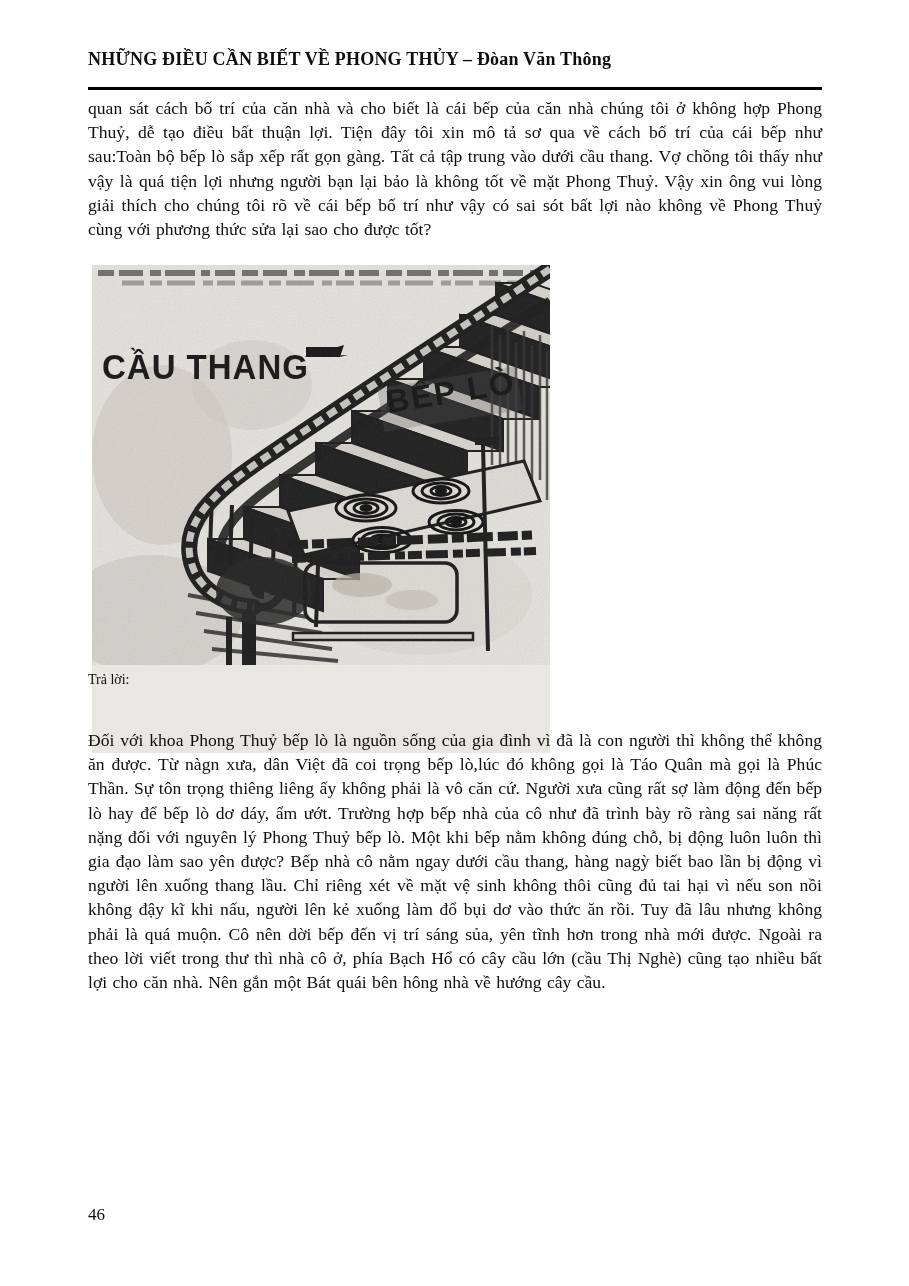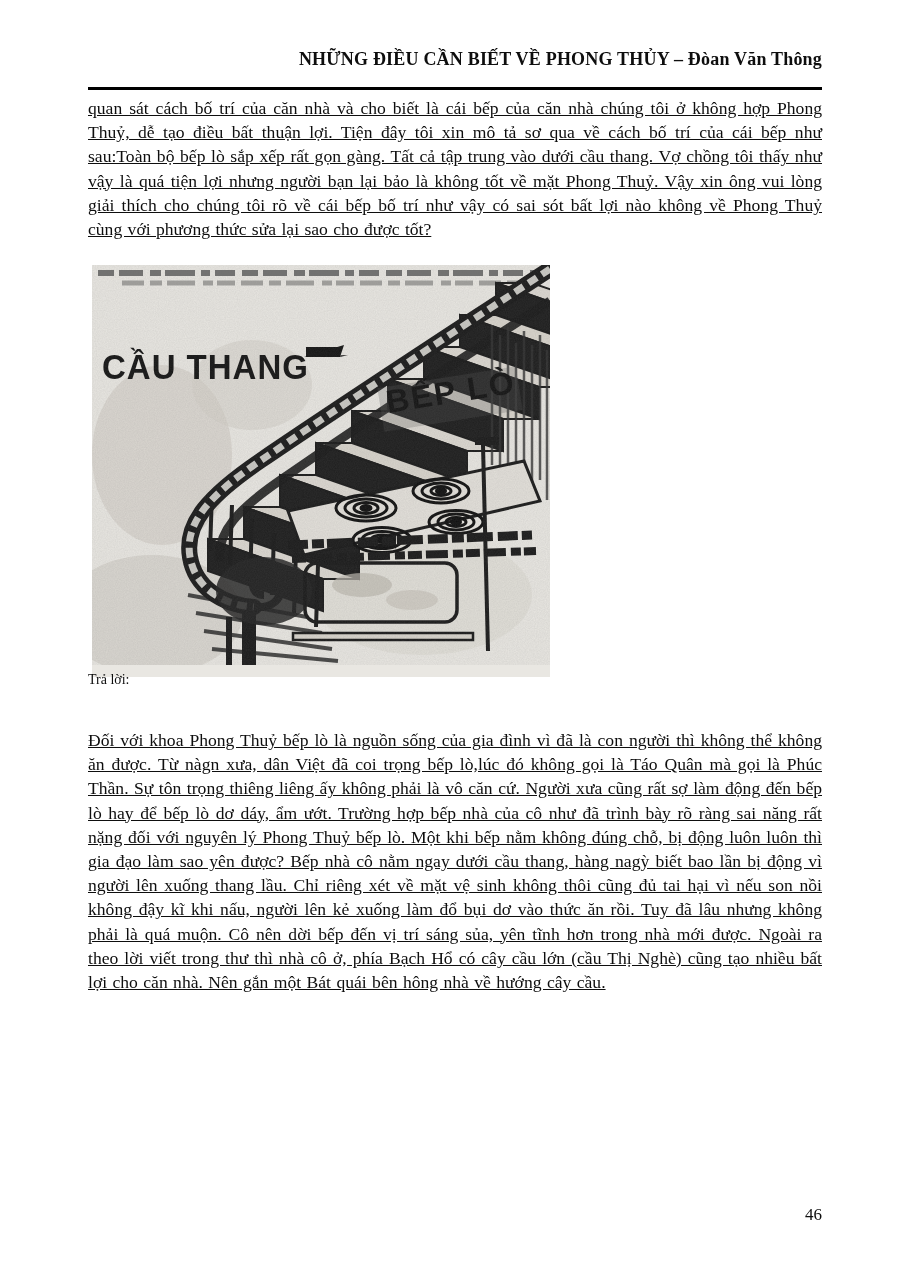--- a/index.html
+++ b/index.html
@@ -6,44 +6,43 @@
   body{
     width:909px;height:1286px;
     background:#ffffff;
     font-family:"Liberation Serif","DejaVu Serif",serif;
     color:#0e0e0e;
     position:relative;
     overflow:hidden;
   }
   .header-title{
     position:absolute;top:49px;left:88px;width:734px;
-    text-align:right;font-weight:bold;font-size:18px;letter-spacing:.2px;
+    text-align:left;font-weight:bold;font-size:18px;letter-spacing:.2px;
     white-space:nowrap;
   }
   .header-rule{
     position:absolute;top:87px;left:88px;width:734px;height:3px;background:#000;
   }
   .body-paragraph{
     position:absolute;left:88px;width:734px;
     font-size:17.6px;line-height:24.2px;text-align:justify;
     word-spacing:1px;
-    text-decoration:underline;
   }
   .para-question{top:96px;}
   .answer-label{
     position:absolute;top:668px;left:88px;font-size:14px;line-height:24px;
   }
   .para-answer{top:728px;}
   .figure-wrap{
-    position:absolute;top:265px;left:92px;width:458px;height:412px;
+    position:absolute;top:265px;left:92px;width:458px;height:488px;
     background:#e9e7e2;
     text-decoration:underline;
   }
   .page-number{
-    position:absolute;top:1205px;left:88px;width:734px;text-align:right;
+    position:absolute;top:1205px;left:88px;width:734px;text-align:left;
     font-size:17px;
   }
   svg text{user-select:none;}
 </style>
 </head>
 <body>
 
 <div class="header-title">NHỮNG ĐIỀU CẦN BIẾT VỀ PHONG THỦY – Đòan Văn Thông</div>
 <div class="header-rule"></div>
 

